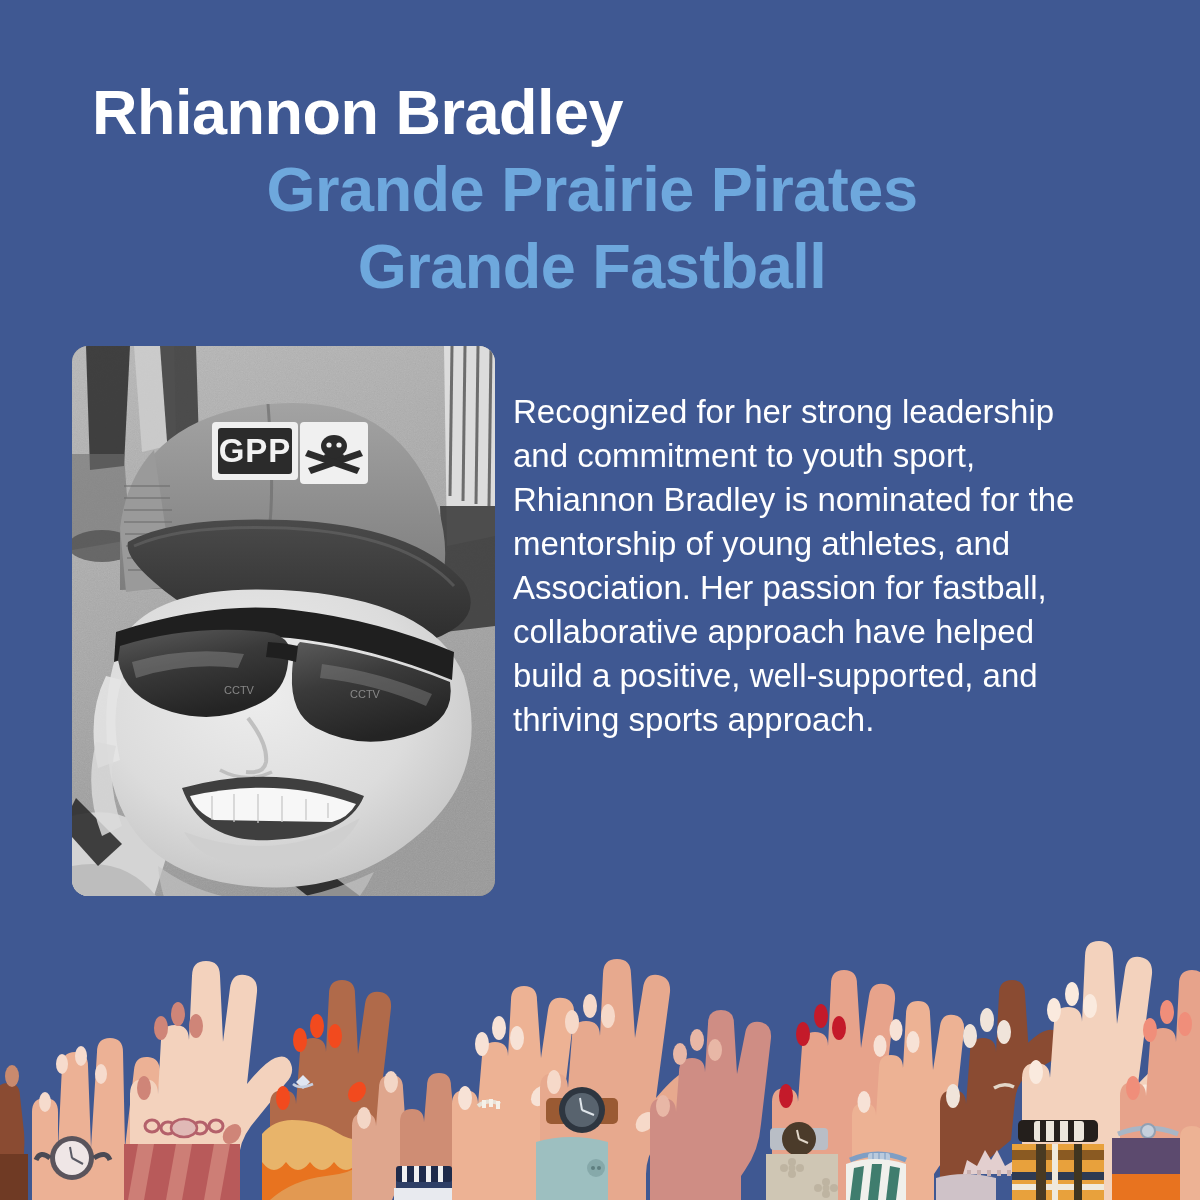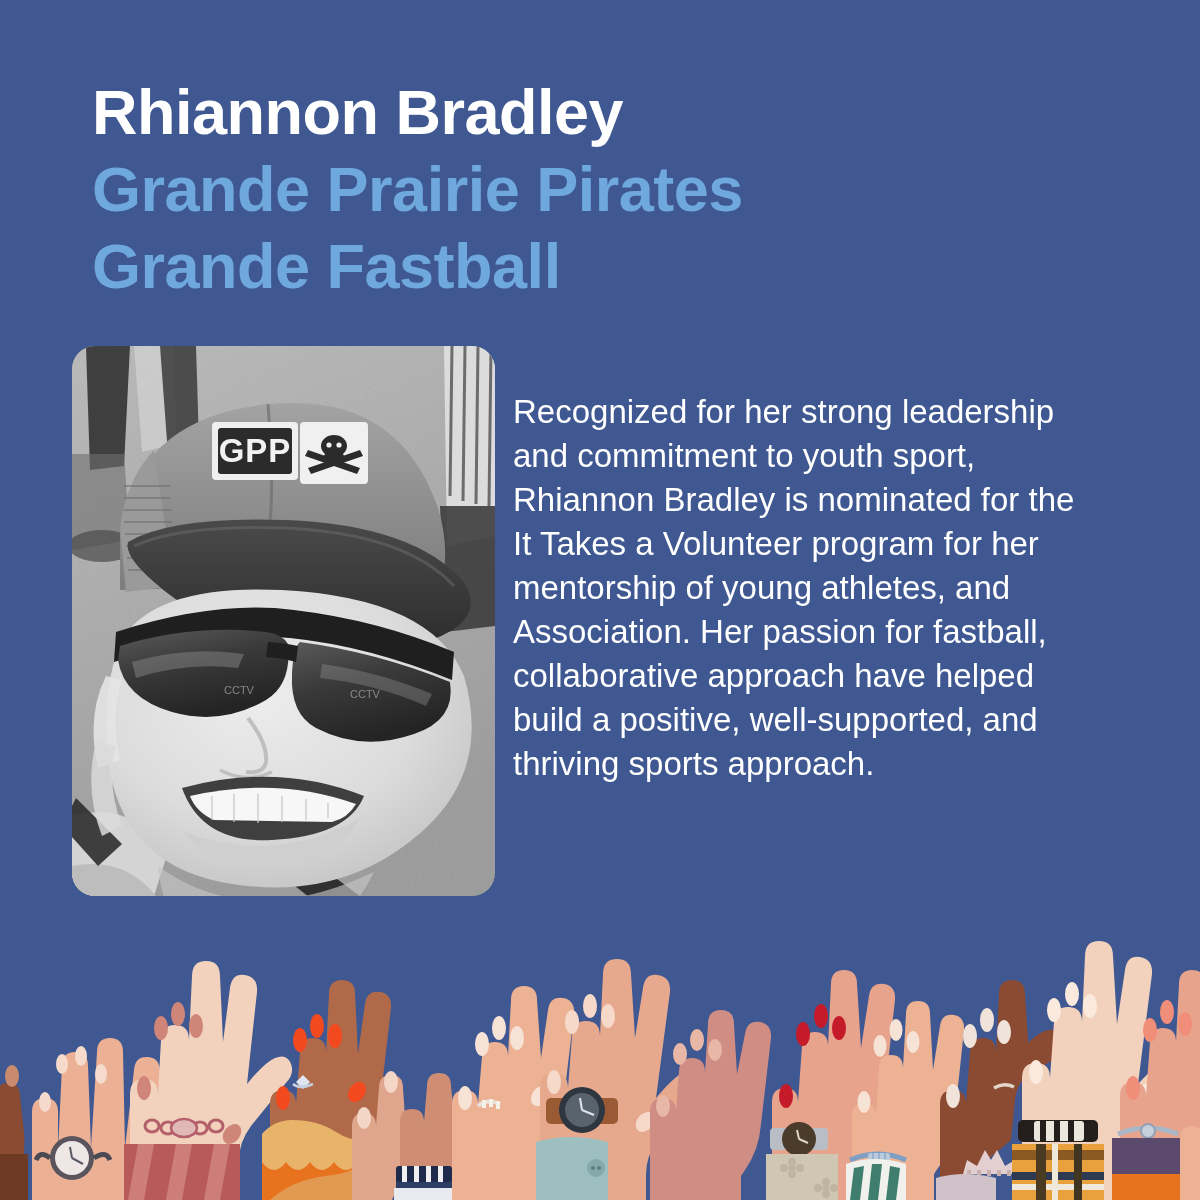--- a/index.html
+++ b/index.html
@@ -26,30 +26,30 @@
   }
   .hl-line {
     font-family: "Liberation Sans", sans-serif;
     font-weight: bold;
     font-size: 63px;
     line-height: 77px;
     letter-spacing: -0.5px;
     white-space: nowrap;
   }
   .hl-name { color: #ffffff; }
-  .hl-org  { color: #6ea8dd; }
+  .hl-org  { color: #6ea8dd; text-align: center; }
 
   
   #photo {
     position: absolute;
     left: 72px;
     top: 346px;
     width: 423px;
     height: 550px;
-    border-radius: 23px;
+    border-radius: 16px;
     overflow: hidden;
     background: #737373;
     filter: grayscale(1);
   }
   #photo svg { display: block; width: 100%; height: 100%; }
 
   
   #bodycopy {
     position: absolute;
     left: 513px;
@@ -209,21 +209,20 @@
       <path d="M112 486 q92 34 176 -14 q-24 48 -96 48 q-62 0 -80 -34 z" fill="#cfcfcf"></path>
 
       <path d="M86 520 q90 66 216 6 q-36 76 -132 78 q-76 2 -84 -84 z" fill="#c4c4c4" opacity="0.65"></path>
     </svg>
   </div>
 
   <div id="bodycopy">
     <div class="bc-line">Recognized for her strong leadership</div>
     <div class="bc-line">and commitment to youth sport,</div>
     <div class="bc-line">Rhiannon Bradley is nominated for the</div>
-    <div class="bc-line">It Takes a Volunteer program for her</div>
     <div class="bc-line">mentorship of young athletes, and</div>
     <div class="bc-line">Association. Her passion for fastball,</div>
     <div class="bc-line">collaborative approach have helped</div>
     <div class="bc-line">build a positive, well-supported, and</div>
     <div class="bc-line">thriving sports approach.</div>
   </div>
 
   <div id="hands">
     <svg viewBox="0 0 1200 290" preserveAspectRatio="none">
 

